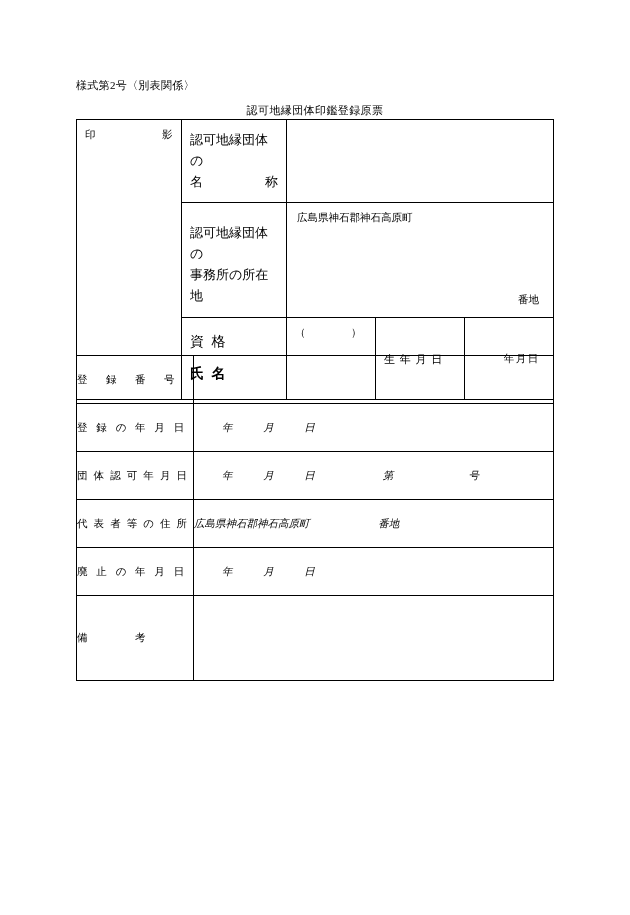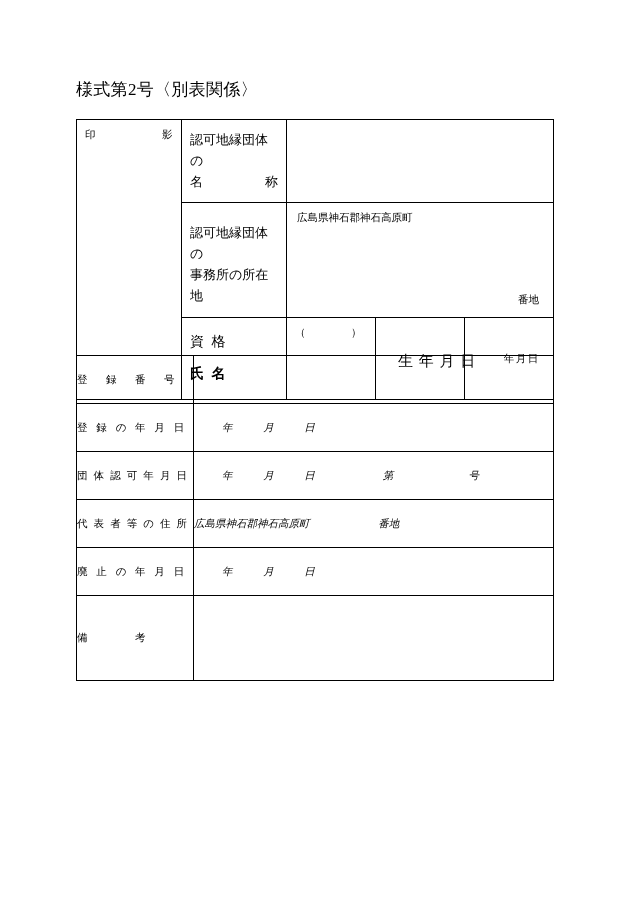--- a/index.html
+++ b/index.html
@@ -18,21 +18,21 @@
   .page {
     position: absolute;
     left: 0; top: 0;
     width: 630px;
     height: 915px;
   }
   .form-number {
     position: absolute;
     left: 76px;
     top: 78px;
-    font-size: 17px;
+    font-size: 11px;
     letter-spacing: 0.3px;
     white-space: nowrap;
   }
   .doc-title {
     position: absolute;
     left: 76px;
     top: 103px;
     width: 478px;
     text-align: center;
     font-size: 11px;
@@ -132,23 +132,23 @@
     left: 64px;
     top: 8px;
     font-size: 10.5px;
   }
   .dob-label-cell {
     width: 72px;
     position: relative;
   }
   .dob-label {
     position: absolute;
-    left: 22px;
+    left: 8px;
     top: 34px;
-    font-size: 15px;
+    font-size: 11px;
     letter-spacing: 1px;
     white-space: nowrap;
     font-family: Liberation Serif, serif;
   }
   .dob-value-cell {
     position: relative;
   }
   .dob-value {
     position: absolute;
     left: 38px;
@@ -199,20 +199,21 @@
   .nums span.gap { display: inline-block; width: 70px; }
   .addr2-suffix { margin-left: 66px; }
   .remarks-row td { height: 84px; vertical-align: middle; }
 </style>
 </head>
 <body>
 
 <div class="page">
 
   <div class="form-number">様式第2号〈別表関係〉</div>
+  <div class="doc-title">認可地縁団体印鑑登録原票</div>
 
   <table class="table1">
     <tbody>
         <tr>
       <td class="seal-cell" rowspan="3">
         <div class="seal-label">
           <span>印</span>
           <span>影</span>
         </div>
       </td>

